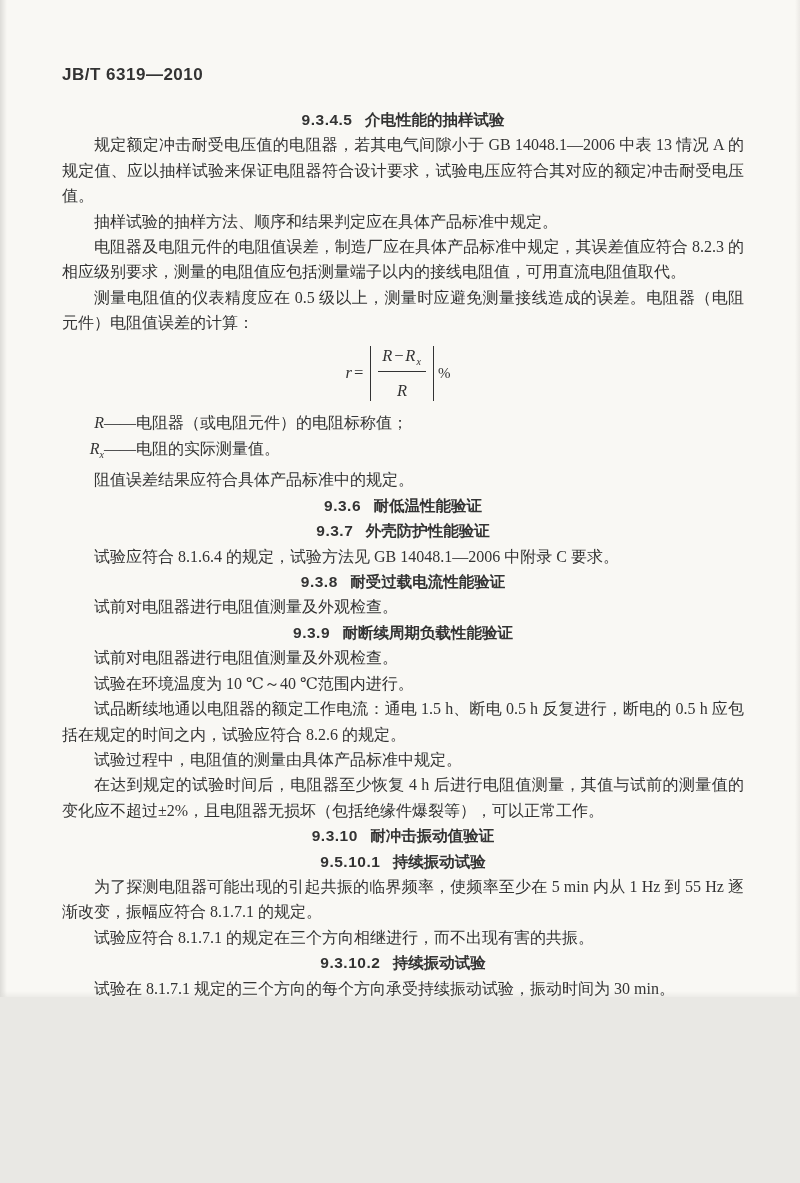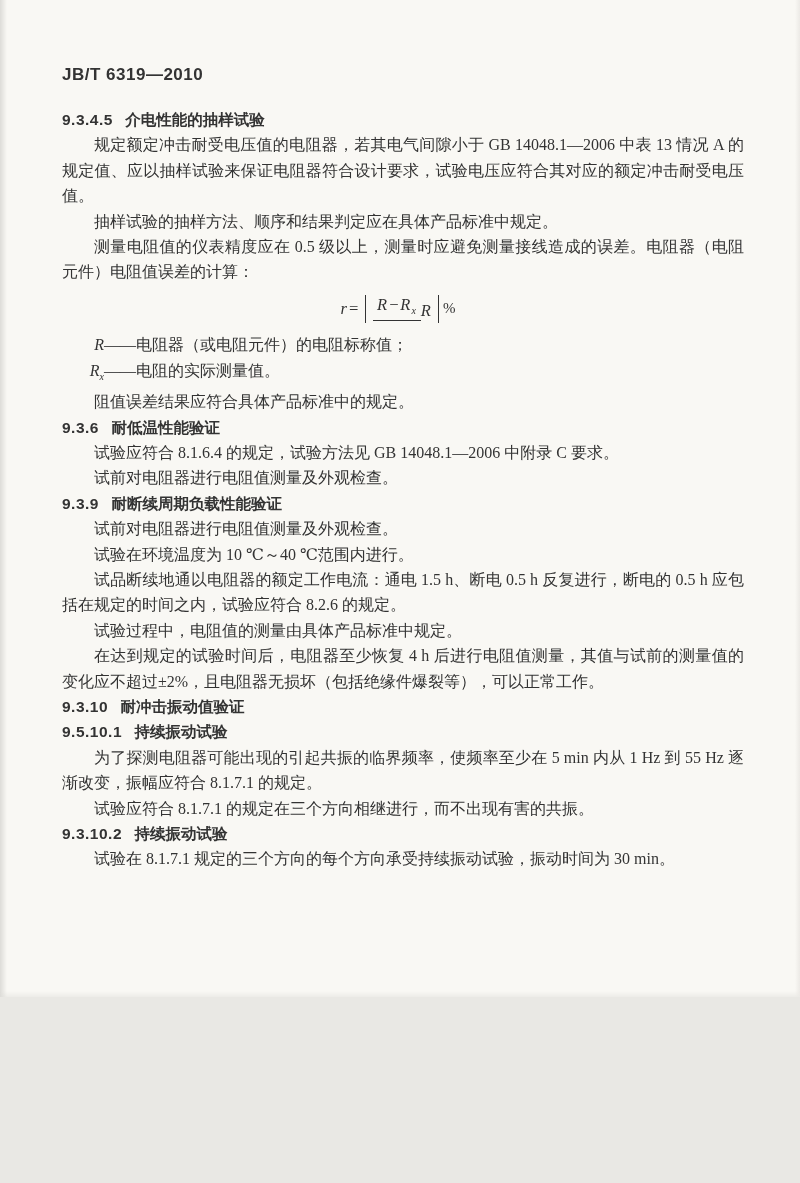--- a/index.html
+++ b/index.html
@@ -37,21 +37,21 @@
   .content{
     font-size:16px;
     line-height:25.4px;
     text-align:justify;
   }
   .content .heading{
     font-family:"Liberation Sans","DejaVu Sans",sans-serif;
     font-weight:bold;
     font-size:15.5px;
     line-height:25.4px;
-    text-align:left;
+    text-align:center;
   }
   .content .heading .h-num{margin-right:.8em;letter-spacing:.5px;}
   .content p.para{text-indent:2em;}
   .content p.plain{text-indent:1.9em;}
   .content p.def{text-indent:0;padding-left:12px;text-align:left;}
   .def .term{
     display:inline-block;
     min-width:30px;
     text-align:right;
     font-style:italic;
@@ -78,22 +78,23 @@
   .formula .lhs{margin-right:5px;letter-spacing:1px;}
   .abs-bars{
     display:inline-flex;
     align-items:center;
     border-left:1.3px solid var(--ink);
     border-right:1.3px solid var(--ink);
     padding:2px 7px;
   }
   .frac{
     display:inline-flex;
-    flex-direction:row;
+    flex-direction:column;
     align-items:center;
+    gap:7px;
   }
   .frac .num{
     padding:0 4px 4px 4px;
     border-bottom:1.3px solid var(--ink);
     letter-spacing:1px;
   }
   .frac .den{padding-top:4px;}
   .formula .pct{
     font-style:normal;
     margin-left:4px;
@@ -110,38 +111,41 @@
 </head>
 <body>
 
 <div class="paper">
   <div class="page-inner">
     <div class="doc-code">JB/T 6319—2010</div>
     <div class="content">
         <h3 class="heading"><span class="h-num">9.3.4.5</span><span class="h-title">介电性能的抽样试验</span></h3>
         <p class="para">规定额定冲击耐受电压值的电阻器，若其电气间隙小于 GB 14048.1—2006 中表 13 情况 A 的规定值、应以抽样试验来保证电阻器符合设计要求，试验电压应符合其对应的额定冲击耐受电压值。</p>
         <p class="para">抽样试验的抽样方法、顺序和结果判定应在具体产品标准中规定。</p>
+        <p class="para">电阻器及电阻元件的电阻值误差，制造厂应在具体产品标准中规定，其误差值应符合 8.2.3 的相应级别要求，测量的电阻值应包括测量端子以内的接线电阻值，可用直流电阻值取代。</p>
         <p class="para">测量电阻值的仪表精度应在 0.5 级以上，测量时应避免测量接线造成的误差。电阻器（电阻元件）电阻值误差的计算：</p>
         <div class="formula-row">
           <span class="formula">
             <span class="lhs">r=</span>
             <span class="abs-bars">
               <span class="frac">
                 <span class="num">R−R<sub>x</sub></span>
                 <span class="den">R</span>
               </span>
             </span>
             <span class="pct">%</span>
           </span>
         </div>
         <p class="def"><span class="term">R</span><span class="def-text">——电阻器（或电阻元件）的电阻标称值；</span></p>
         <p class="def"><span class="term">R<sub>x</sub></span><span class="def-text">——电阻的实际测量值。</span></p>
         <p class="para">阻值误差结果应符合具体产品标准中的规定。</p>
         <h3 class="heading"><span class="h-num">9.3.6</span><span class="h-title">耐低温性能验证</span></h3>
+        <h3 class="heading"><span class="h-num">9.3.7</span><span class="h-title">外壳防护性能验证</span></h3>
         <p class="para">试验应符合 8.1.6.4 的规定，试验方法见 GB 14048.1—2006 中附录 C 要求。</p>
+        <h3 class="heading"><span class="h-num">9.3.8</span><span class="h-title">耐受过载电流性能验证</span></h3>
         <p class="para">试前对电阻器进行电阻值测量及外观检查。</p>
         <h3 class="heading"><span class="h-num">9.3.9</span><span class="h-title">耐断续周期负载性能验证</span></h3>
         <p class="para">试前对电阻器进行电阻值测量及外观检查。</p>
         <p class="para">试验在环境温度为 10 ℃～40 ℃范围内进行。</p>
         <p class="para">试品断续地通以电阻器的额定工作电流：通电 1.5 h、断电 0.5 h 反复进行，断电的 0.5 h 应包括在规定的时间之内，试验应符合 8.2.6 的规定。</p>
         <p class="para">试验过程中，电阻值的测量由具体产品标准中规定。</p>
         <p class="para">在达到规定的试验时间后，电阻器至少恢复 4 h 后进行电阻值测量，其值与试前的测量值的变化应不超过±2%，且电阻器无损坏（包括绝缘件爆裂等），可以正常工作。</p>
         <h3 class="heading"><span class="h-num">9.3.10</span><span class="h-title">耐冲击振动值验证</span></h3>
         <h3 class="heading"><span class="h-num">9.5.10.1</span><span class="h-title">持续振动试验</span></h3>
         <p class="para">为了探测电阻器可能出现的引起共振的临界频率，使频率至少在 5 min 内从 1 Hz 到 55 Hz 逐渐改变，振幅应符合 8.1.7.1 的规定。</p>

